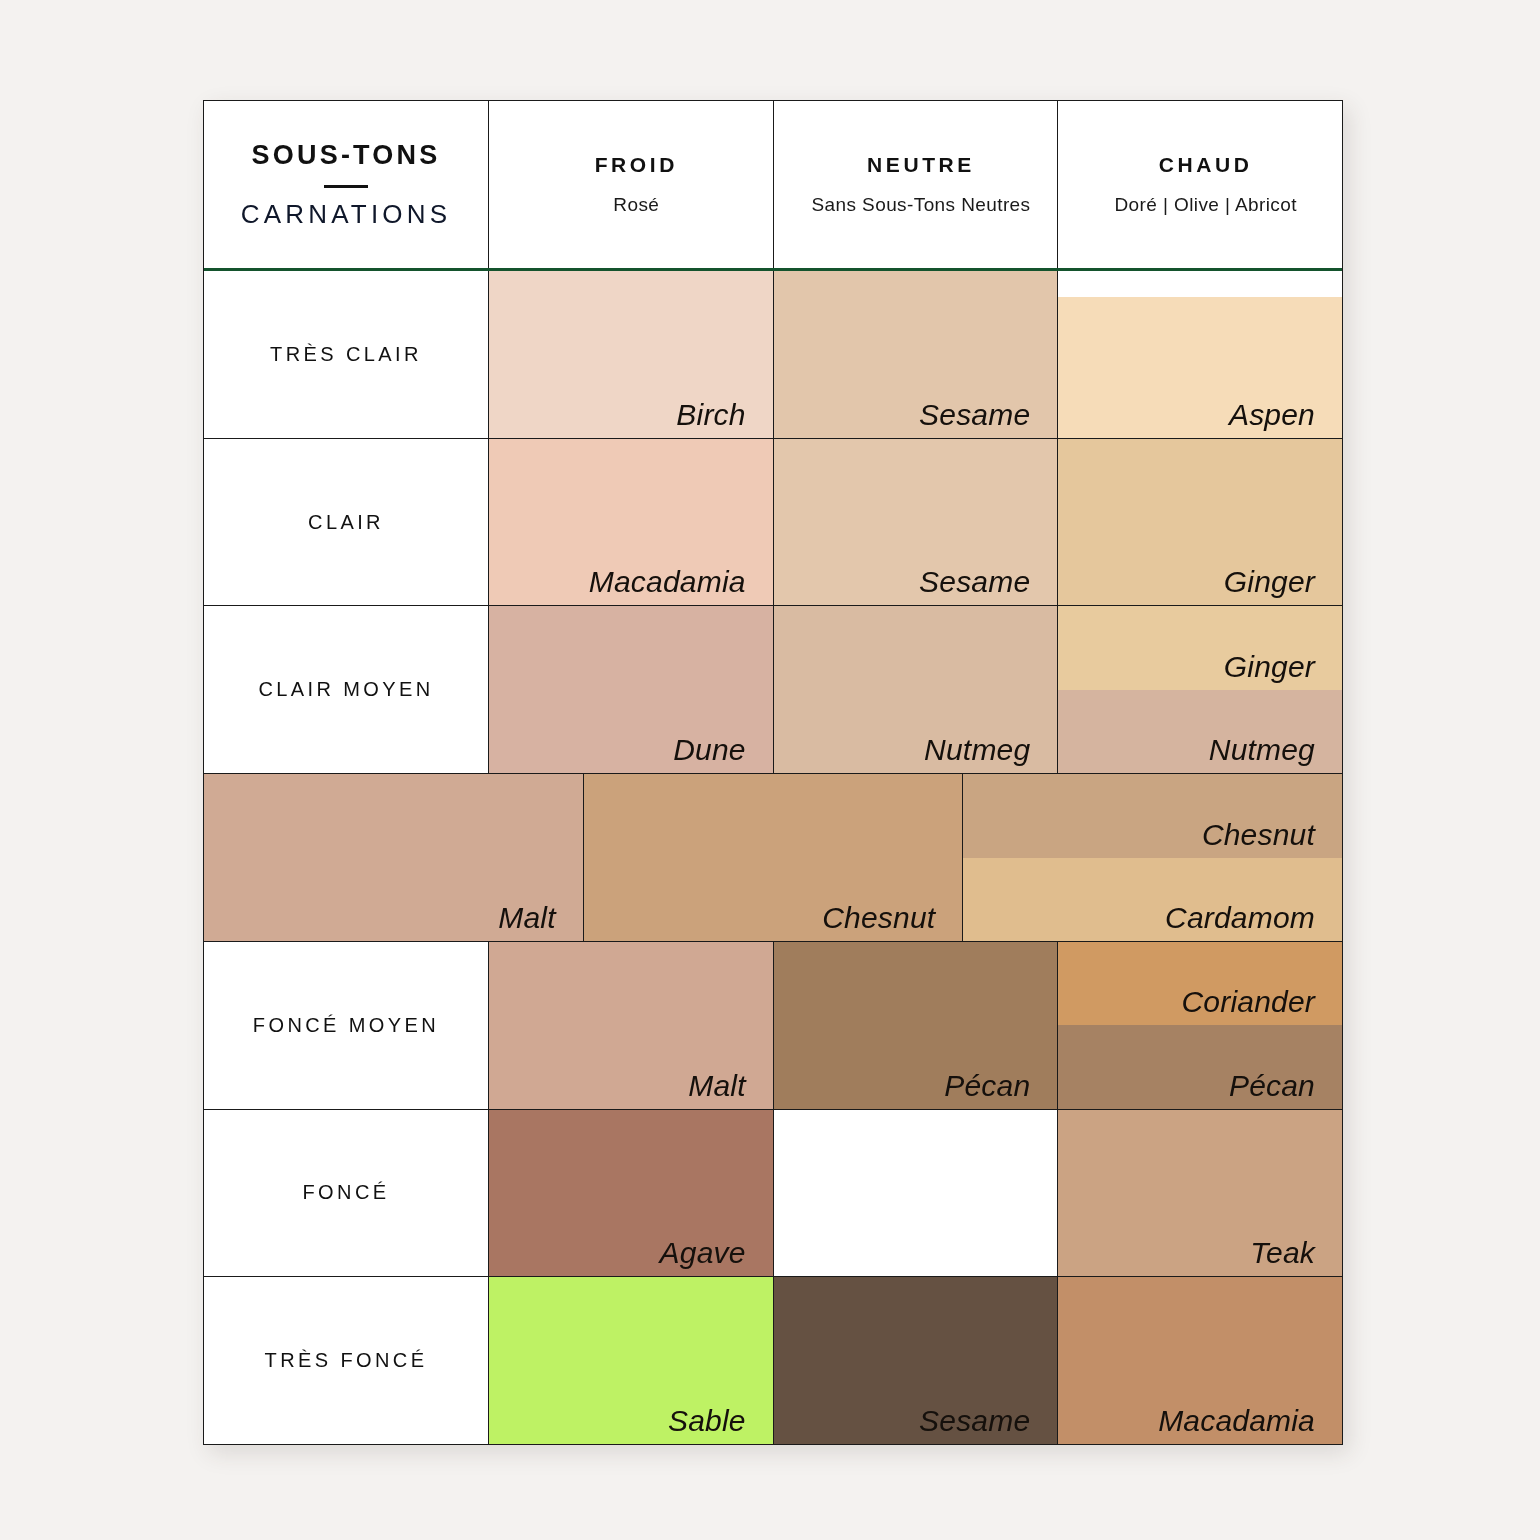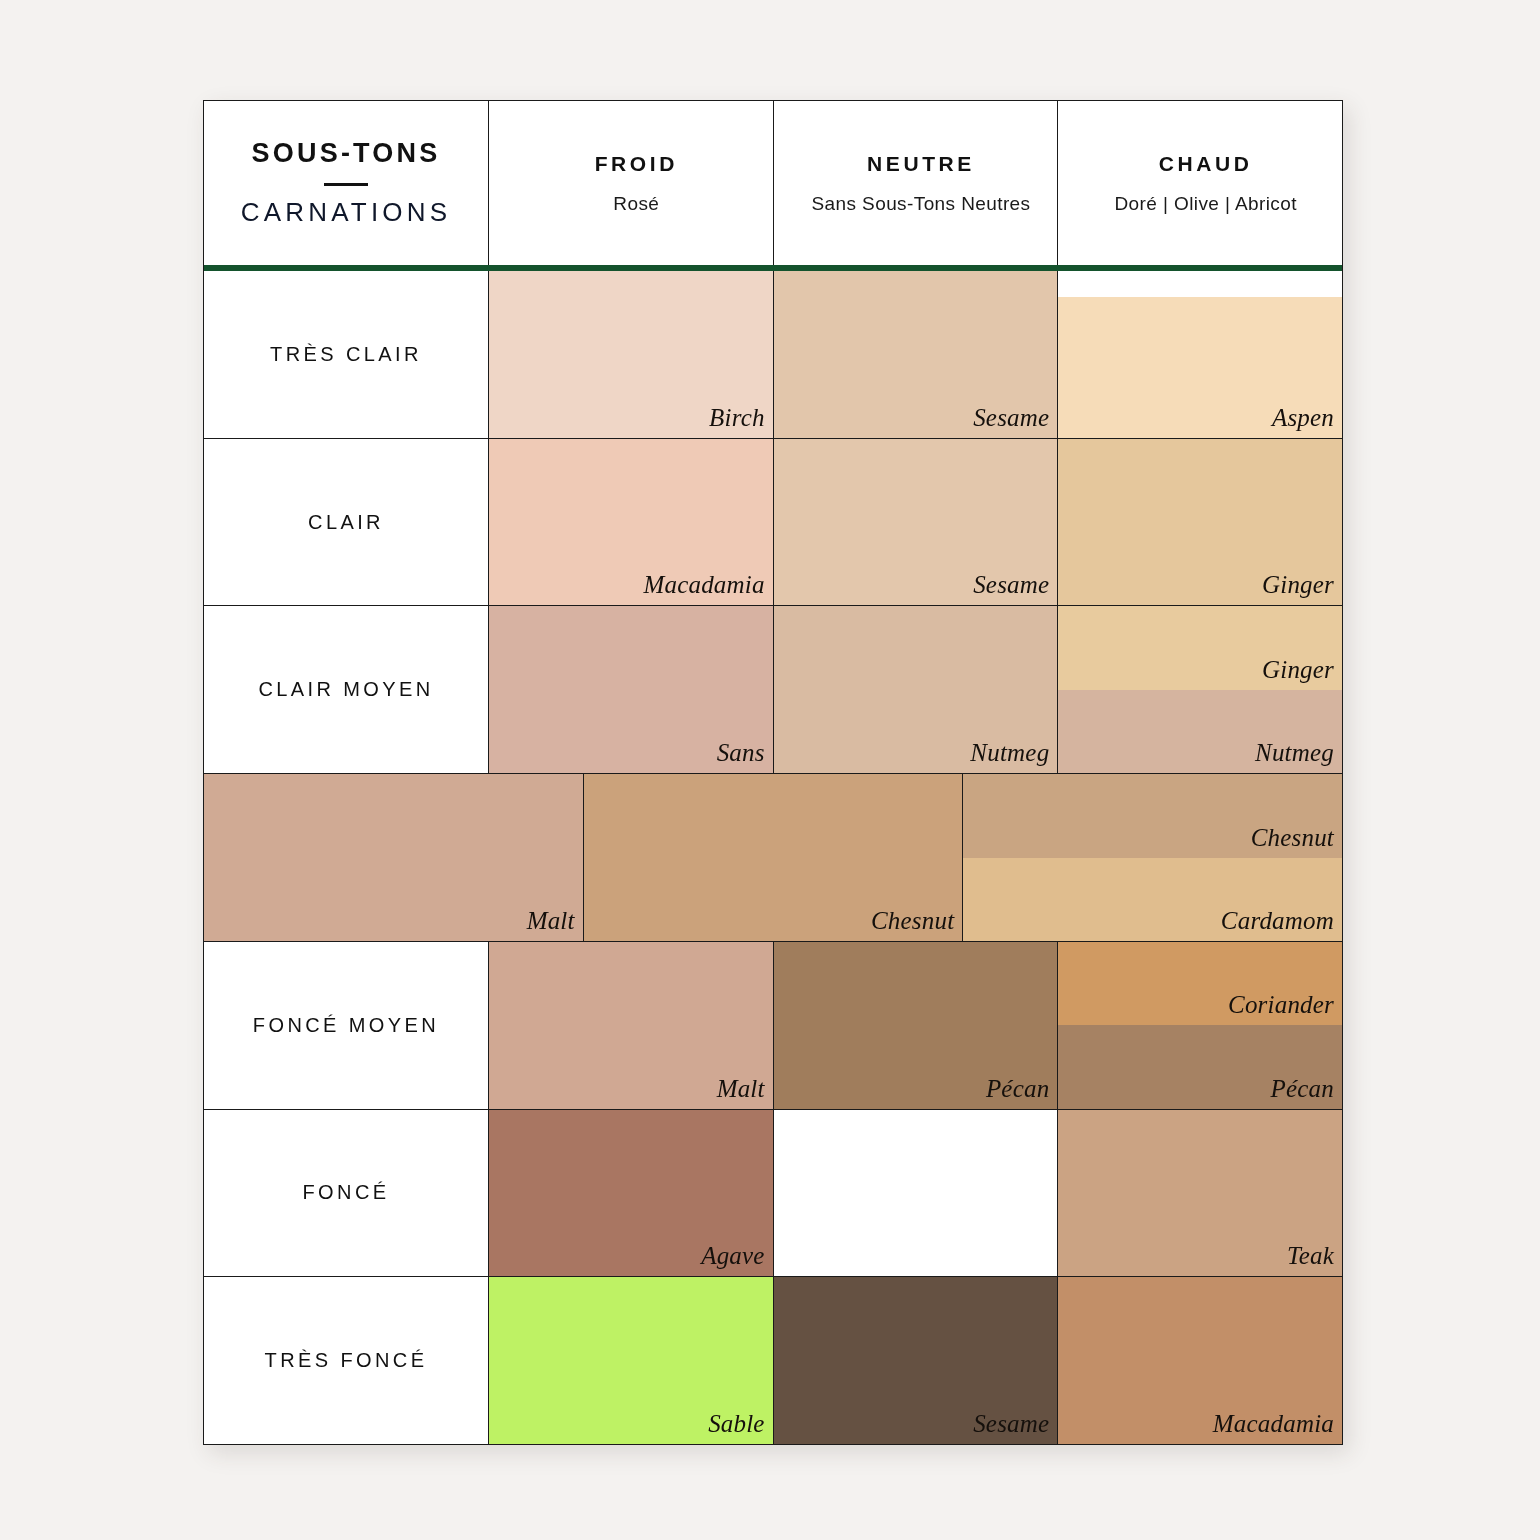--- a/index.html
+++ b/index.html
@@ -33,21 +33,21 @@
     display: flex;
     flex-direction: column;
     border: 1px solid #1a1a1a;
   }
 
   
   .header-row {
     display: flex;
     height: 170px;
     flex: 0 0 170px;
-    border-bottom: 6px solid #14532d;
+    border-bottom: 3px solid #14532d;
     gap: 11px;
   }
 
   .hdr-cell {
     display: flex;
     flex-direction: column;
     align-items: center;
     justify-content: center;
     border-right: 1px solid #1a1a1a;
     padding: 0 10px;
@@ -132,25 +132,25 @@
   .cell:last-child { border-right: none; }
 
   .swatch {
     flex: 1 1 0;
     position: relative;
     min-height: 0;
   }
 
   .swatch-name {
     position: absolute;
-    right: 8px;
+    right: 27px;
     bottom: 6px;
-    font-family: Liberation Serif, serif;
+    font-family: Liberation Sans, sans-serif;
     font-style: italic;
-    font-size: 25px;
+    font-size: 30px;
     color: #15100c;
     letter-spacing: 0.2px;
     white-space: nowrap;
   }
 </style>
 </head>
 <body>
 
 <div class="page">
 
@@ -215,21 +215,21 @@
           <div class="cell">
             <div class="swatch" style="background: rgb(229, 199, 156);">
               <div class="swatch-name">Ginger</div>
             </div>
           </div>
         </div>
         <div class="row">
           <div class="row-label">CLAIR MOYEN</div>
           <div class="cell">
             <div class="swatch" style="background: rgb(215, 178, 162);">
-              <div class="swatch-name">Sans</div>
+              <div class="swatch-name">Dune</div>
             </div>
           </div>
           <div class="cell">
             <div class="swatch" style="background: rgb(217, 187, 162);">
               <div class="swatch-name">Nutmeg</div>
             </div>
           </div>
           <div class="cell">
             <div class="swatch" style="background: rgb(232, 203, 158);">
               <div class="swatch-name">Ginger</div>

